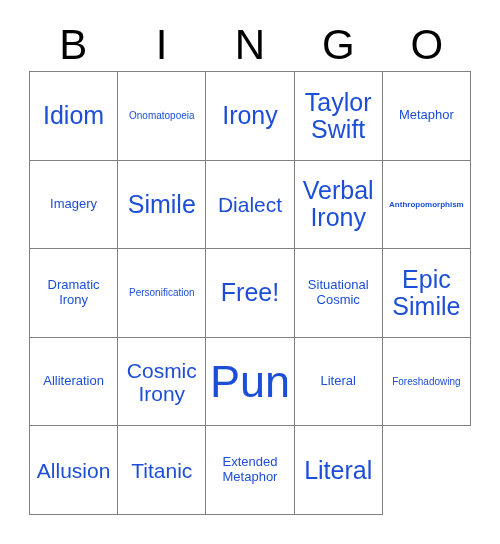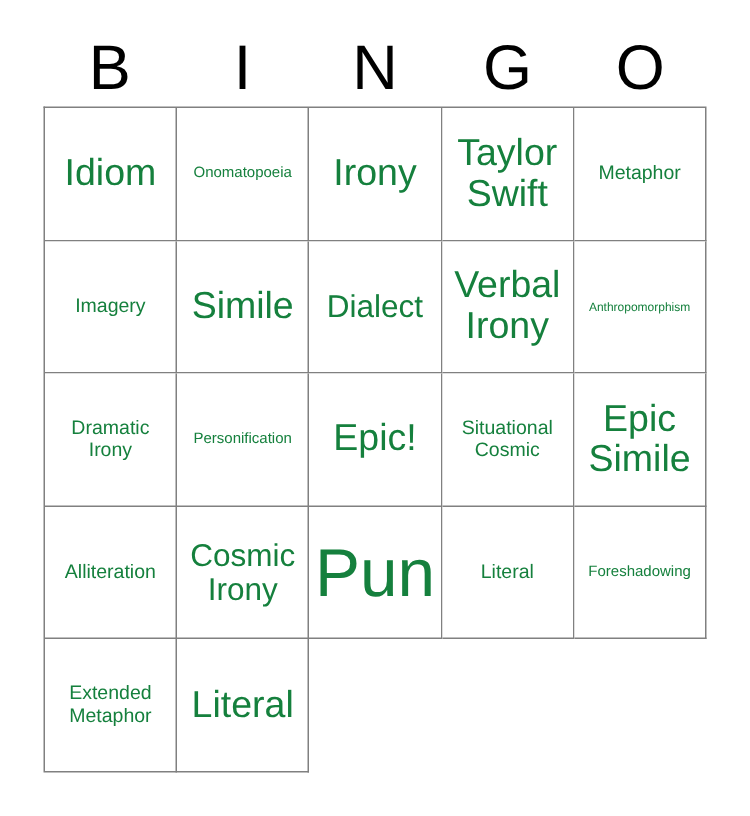--- a/index.html
+++ b/index.html
@@ -69,26 +69,26 @@
     text-align: center;
     padding: 2px 3px;
     overflow: hidden;
     background: #ffffff;
   }
 
   .cell-text {
     display: block;
     width: 100%;
     line-height: 1.08;
-    color: #15803d;
+    color: #1d4ed8;
     word-wrap: break-word;
   }
 
   
-  .sz-xs   { font-size: 8px;  line-height: 1.15; }
+  .sz-xs   { font-size: 8px;  line-height: 1.15; font-weight: bold; }
   .sz-s    { font-size: 10px; line-height: 1.15; }
   .sz-m    { font-size: 13px; line-height: 1.15; }
   .sz-xl   { font-size: 21px; line-height: 1.1; }
   .sz-xxl  { font-size: 25px; line-height: 1.08; }
   .sz-xxxl { font-size: 45px; line-height: 1.05; }
 </style>
 </head>
 <body>
 
 <div id="bingo-card">
@@ -134,21 +134,21 @@
         <span class="cell-text sz-xs">Anthropomorphism</span>
       </div>
 
     <div class="cell">
         <span class="cell-text sz-m">Dramatic Irony</span>
       </div>
     <div class="cell">
         <span class="cell-text sz-s">Personification</span>
       </div>
     <div class="cell">
-        <span class="cell-text sz-xxl">Epic!</span>
+        <span class="cell-text sz-xxl">Free!</span>
       </div>
     <div class="cell">
         <span class="cell-text sz-m">Situational Cosmic</span>
       </div>
     <div class="cell">
         <span class="cell-text sz-xxl">Epic Simile</span>
       </div>
 
     <div class="cell">
         <span class="cell-text sz-m">Alliteration</span>
@@ -160,20 +160,26 @@
         <span class="cell-text sz-xxxl">Pun</span>
       </div>
     <div class="cell">
         <span class="cell-text sz-m">Literal</span>
       </div>
 
     <div class="cell">
         <span class="cell-text sz-s">Foreshadowing</span>
       </div>
     <div class="cell">
+        <span class="cell-text sz-xl">Allusion</span>
+      </div>
+    <div class="cell">
+        <span class="cell-text sz-xl">Titanic</span>
+      </div>
+    <div class="cell">
         <span class="cell-text sz-m">Extended Metaphor</span>
       </div>
     <div class="cell">
         <span class="cell-text sz-xxl">Literal</span>
       </div>
   </div>
 
 </div>
 
 </body></html>

